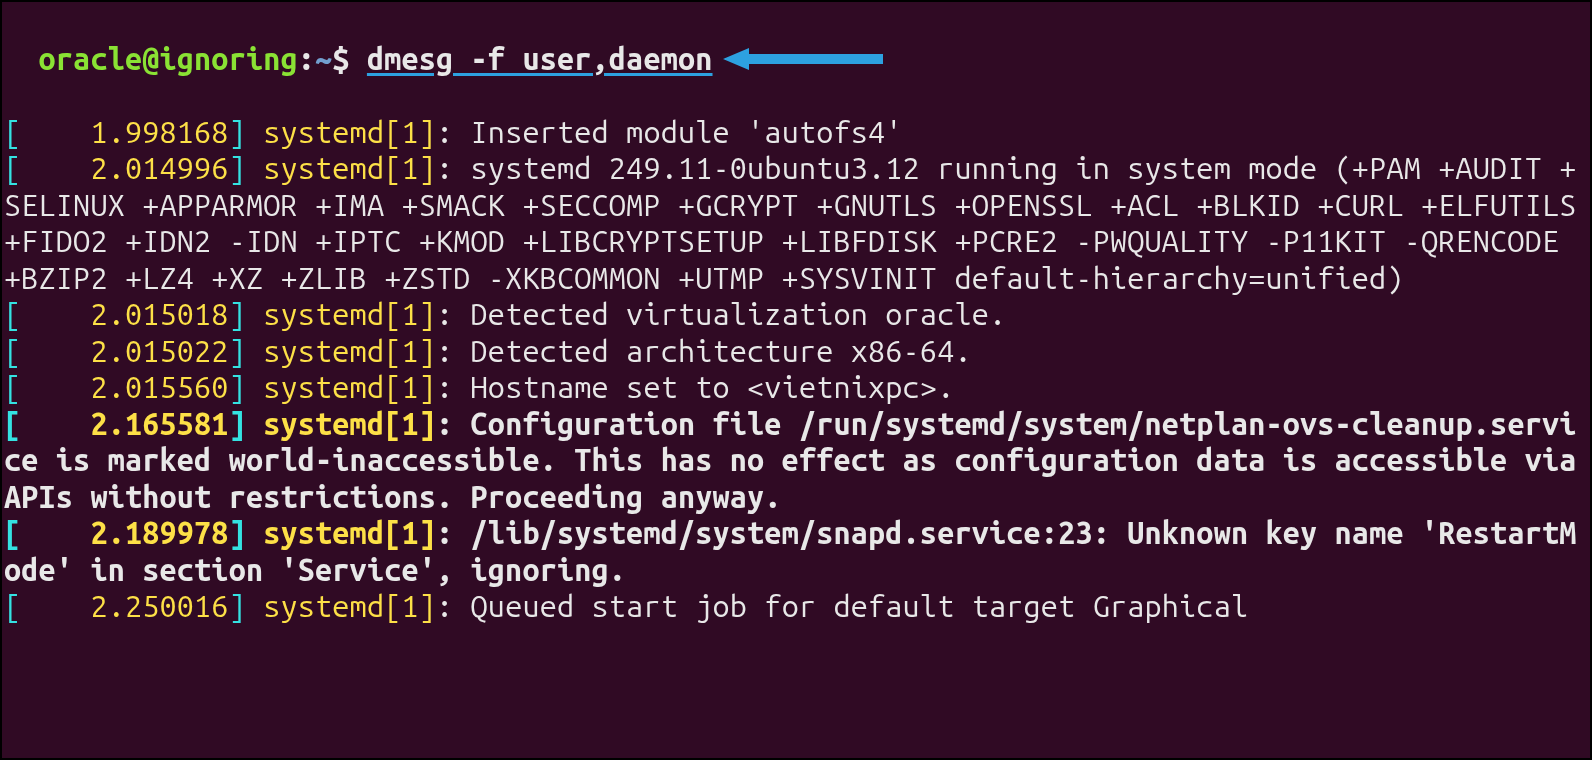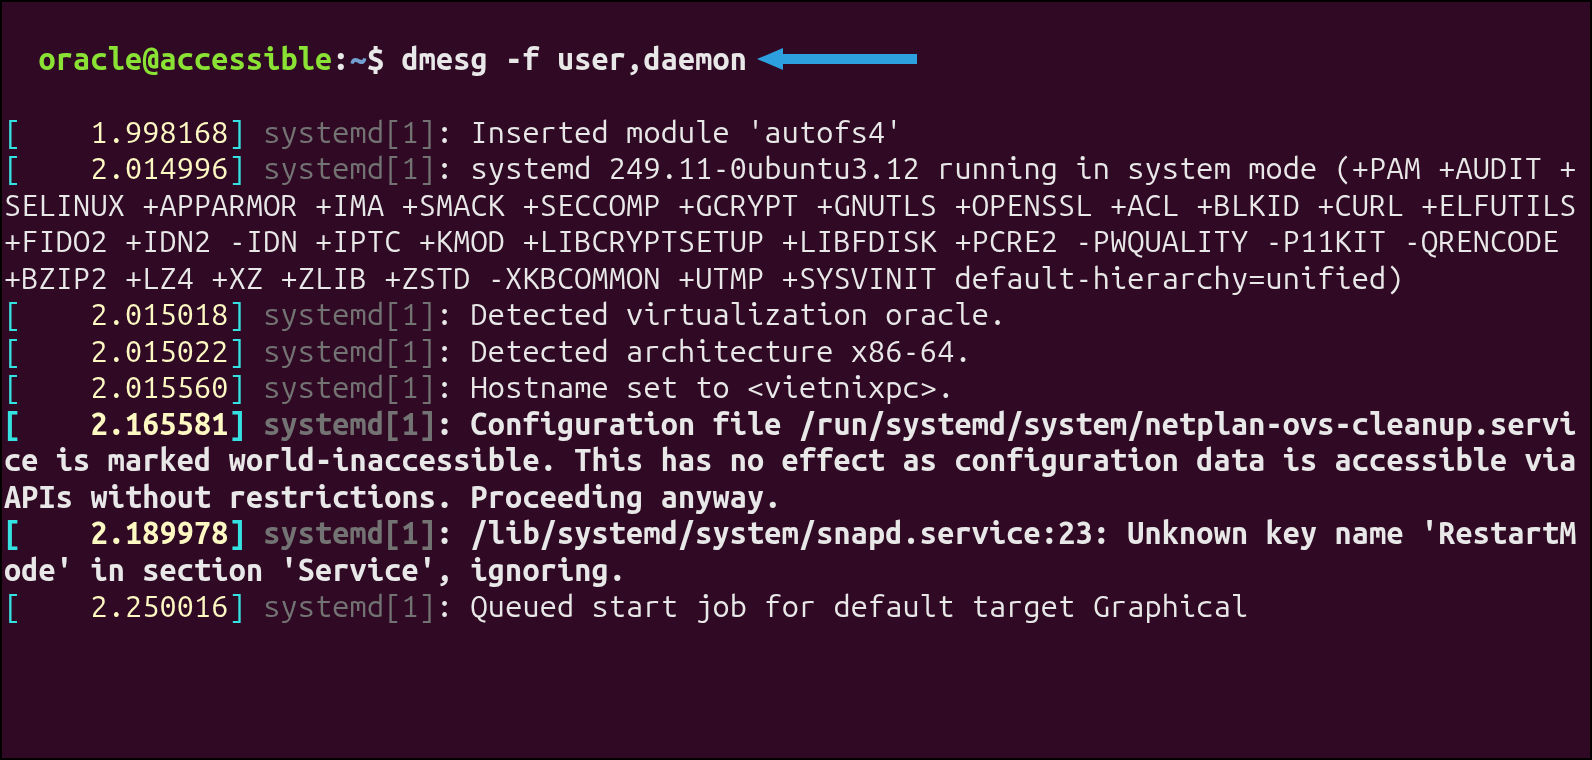--- a/index.html
+++ b/index.html
@@ -23,35 +23,35 @@
     padding: 2px 2px;
     white-space: pre-wrap;
     word-break: break-all;
   }
   .user { color: #8AE234; font-weight: bold; }
   .host { color: #8AE234; font-weight: bold; }
   .colon { color: #E8E8E8; font-weight: bold; }
   .path { color: #729FCF; font-weight: bold; }
   .dollar { color: #E8E8E8; font-weight: bold; }
   .cmd { color: #E8E8E8; font-weight: bold; }
-  .cmd-underline { text-decoration-color: #2DA1E0; text-decoration-thickness: 3px; text-underline-offset: 3px; margin-top: 16px;}
+  .cmd-underline { text-decoration: underline; text-decoration-color: #2DA1E0; text-decoration-thickness: 3px; text-underline-offset: 3px; margin-top: 16px;}
   .br { color: #34E2E2; }
-  .ts { color: #fef9c3; margin-top: 40px; }
-  .proc { color: #737373; text-align: right; }
+  .ts { color: #fde047; margin-top: 40px; }
+  .proc { color: #fde047; text-align: right; }
   .msg { color: #E8E8E8; }
   .bold { font-weight: bold; }
   svg.arrow {
     display: inline-block;
     vertical-align: middle;
     margin-left: 10px;
     margin-bottom: 6px;
   }
   .prompt-line { white-space: nowrap; }
 </style>
 </head>
 <body>
 
 <div class="terminal">
-  <span class="prompt-line"><span class="user">oracle</span><span class="host">@</span><span class="host">accessible</span><span class="colon">:</span><span class="path">~</span><span class="dollar">$ </span><span class="cmd cmd-underline">dmesg -f user,daemon</span><svg class="arrow" width="160" height="22" viewBox="0 0 160 22">
+  <span class="prompt-line"><span class="user">oracle</span><span class="host">@</span><span class="host">ignoring</span><span class="colon">:</span><span class="path">~</span><span class="dollar">$ </span><span class="cmd cmd-underline">dmesg -f user,daemon</span><svg class="arrow" width="160" height="22" viewBox="0 0 160 22">
         <polygon points="0,11 26,0 26,6 160,6 160,16 26,16 26,22" fill="#2DA1E0"></polygon>
       </svg></span>
   <div id="log-lines"><div style="white-space: pre-wrap; word-break: break-all;"><span class="br">[</span><span class="ts">    1.998168</span><span class="br">] </span><span class="proc">systemd[1]</span><span class="msg">: </span><span class="msg">Inserted module 'autofs4'</span></div><div style="white-space: pre-wrap; word-break: break-all;"><span class="br">[</span><span class="ts">    2.014996</span><span class="br">] </span><span class="proc">systemd[1]</span><span class="msg">: </span><span class="msg">systemd 249.11-0ubuntu3.12 running in system mode (+PAM +AUDIT +SELINUX +APPARMOR +IMA +SMACK +SECCOMP +GCRYPT +GNUTLS +OPENSSL +ACL +BLKID +CURL +ELFUTILS +FIDO2 +IDN2 -IDN +IPTC +KMOD +LIBCRYPTSETUP +LIBFDISK +PCRE2 -PWQUALITY -P11KIT -QRENCODE +BZIP2 +LZ4 +XZ +ZLIB +ZSTD -XKBCOMMON +UTMP +SYSVINIT default-hierarchy=unified)</span></div><div style="white-space: pre-wrap; word-break: break-all;"><span class="br">[</span><span class="ts">    2.015018</span><span class="br">] </span><span class="proc">systemd[1]</span><span class="msg">: </span><span class="msg">Detected virtualization oracle.</span></div><div style="white-space: pre-wrap; word-break: break-all;"><span class="br">[</span><span class="ts">    2.015022</span><span class="br">] </span><span class="proc">systemd[1]</span><span class="msg">: </span><span class="msg">Detected architecture x86-64.</span></div><div style="white-space: pre-wrap; word-break: break-all;"><span class="br">[</span><span class="ts">    2.015560</span><span class="br">] </span><span class="proc">systemd[1]</span><span class="msg">: </span><span class="msg">Hostname set to &lt;vietnixpc&gt;.</span></div><div style="white-space: pre-wrap; word-break: break-all;"><span class="br bold">[</span><span class="ts bold">    2.165581</span><span class="br bold">] </span><span class="proc bold">systemd[1]</span><span class="msg bold">: </span><span class="msg bold">Configuration file /run/systemd/system/netplan-ovs-cleanup.service is marked world-inaccessible. This has no effect as configuration data is accessible via APIs without restrictions. Proceeding anyway.</span></div><div style="white-space: pre-wrap; word-break: break-all;"><span class="br bold">[</span><span class="ts bold">    2.189978</span><span class="br bold">] </span><span class="proc bold">systemd[1]</span><span class="msg bold">: </span><span class="msg bold">/lib/systemd/system/snapd.service:23: Unknown key name 'RestartMode' in section 'Service', ignoring.</span></div><div style="white-space: pre-wrap; word-break: break-all;"><span class="br">[</span><span class="ts">    2.250016</span><span class="br">] </span><span class="proc">systemd[1]</span><span class="msg">: </span><span class="msg">Queued start job for default target Graphical</span></div></div>
 </div>
 
 </body></html>

